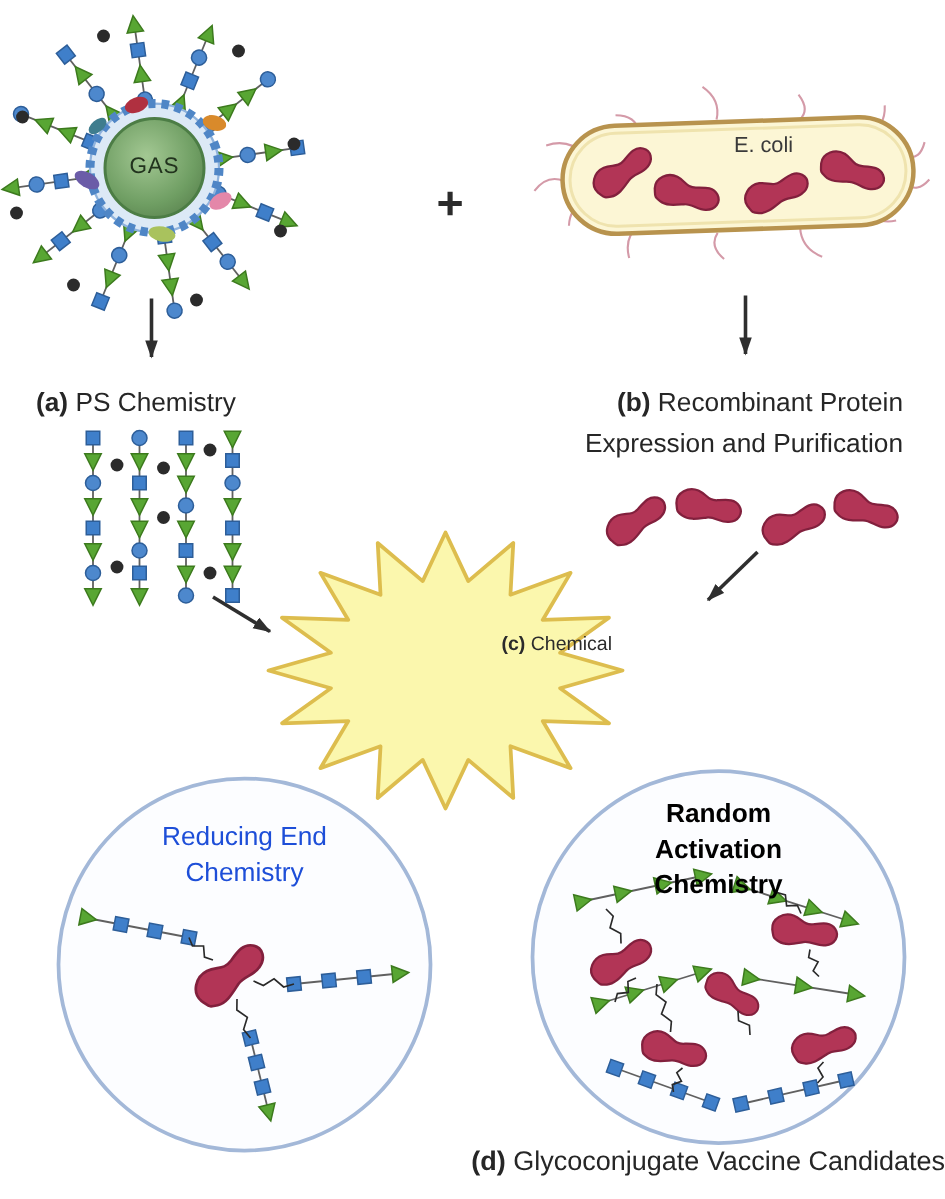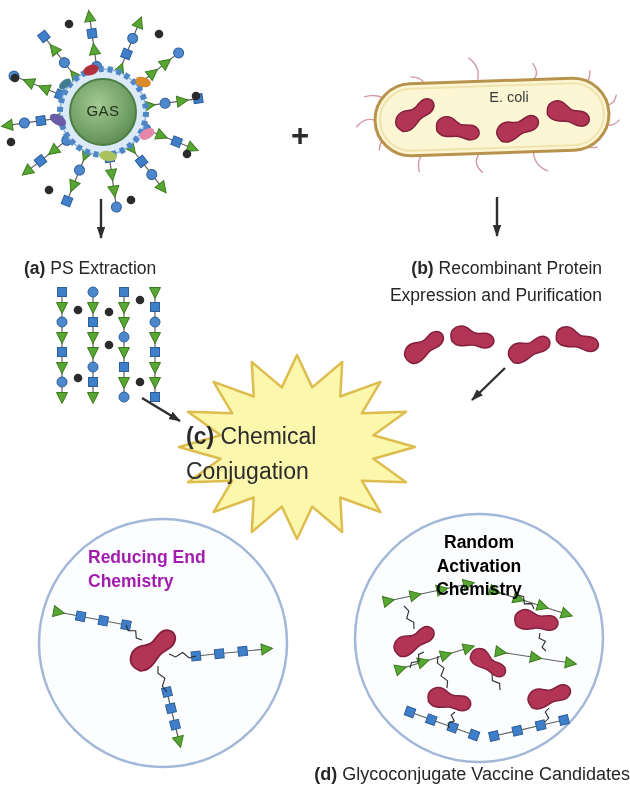--- a/index.html
+++ b/index.html
@@ -7,22 +7,22 @@
          font-family:"Liberation Sans",sans-serif;color:#262626}
   .fig{position:absolute;left:0;top:0;width:630px;height:799px}
   .overlay{position:absolute;left:0;top:0;width:630px;height:799px;pointer-events:none}
   .lbl{position:absolute}
   .lbl b{font-weight:700}
   .gas-lbl{left:76px;top:102px;width:54px;text-align:center;font-size:15px;color:#22331e;letter-spacing:.5px}
   .plus-lbl{left:281px;top:118px;width:38px;text-align:center;font-size:31px;font-weight:700;color:#2b2b2b}
   .ecoli-lbl{left:468px;top:89px;width:82px;text-align:center;font-size:14.5px;color:#3a3a3a}
   .step-a{left:24px;top:258px;font-size:17.5px}
   .step-b{left:344px;top:255px;width:258px;text-align:right;font-size:17.5px;line-height:1.55}
-  .step-c{left:186px;top:419px;width:200px;text-align:left;font-size:23px;line-height:1.5;color:#2b2b2b}
-  .title-left{left:88px;top:546px;width:150px;text-align:left;font-size:17.5px;font-weight:700;line-height:1.35;color:#a21caf}
+  .step-c{left:208px;top:419px;width:200px;text-align:right;font-size:13px;line-height:1.5;color:#2b2b2b}
+  .title-left{left:88px;top:546px;width:150px;text-align:center;font-size:17.5px;font-weight:400;line-height:1.35;color:#1d4ed8}
   .title-right{left:417px;top:531px;width:124px;text-align:center;font-size:17.5px;font-weight:700;line-height:1.35;color:#000000}
   .step-d{left:0;top:764px;width:630px;text-align:right;font-size:18px}
 </style>
 </head>
 <body>
 
 <div class="stage">
 
   <svg class="fig" viewBox="0 0 630 799" xmlns="http://www.w3.org/2000/svg">
     <defs>
@@ -332,32 +332,31 @@
       </g>
   </svg>
 
   <div class="overlay">
     <div class="lbl gas-lbl">GAS</div>
     <div class="lbl plus-lbl">+</div>
     <div class="lbl ecoli-lbl">E. coli</div>
 
     <div class="lbl step-a">
       <b>(a)</b>
-      <span>PS Extraction</span>
+      <span>PS Chemistry</span>
     </div>
 
     <div class="lbl step-b">
       <b>(b)</b>
       <span>Recombinant Protein Expression and Purification</span>
     </div>
 
     <div class="lbl step-c">
       <b>(c)</b>
       <span>Chemical</span><br>
-      <span>Conjugation</span>
     </div>
 
     <div class="lbl title-left">Reducing End Chemistry</div>
     <div class="lbl title-right">Random Activation Chemistry</div>
 
     <div class="lbl step-d">
       <b>(d)</b>
       <span>Glycoconjugate Vaccine Candidates</span>
     </div>
   </div>

